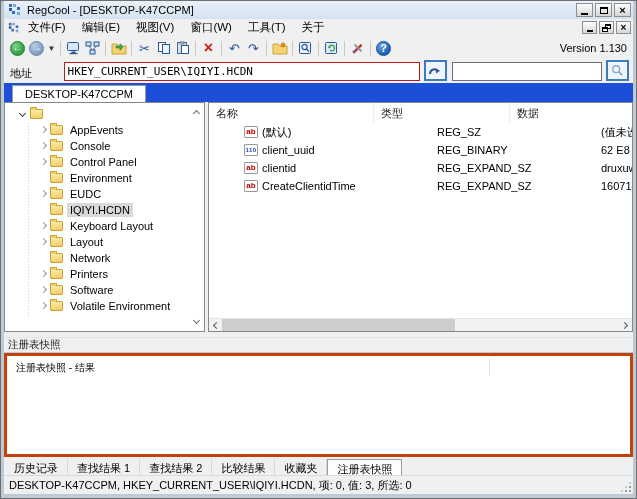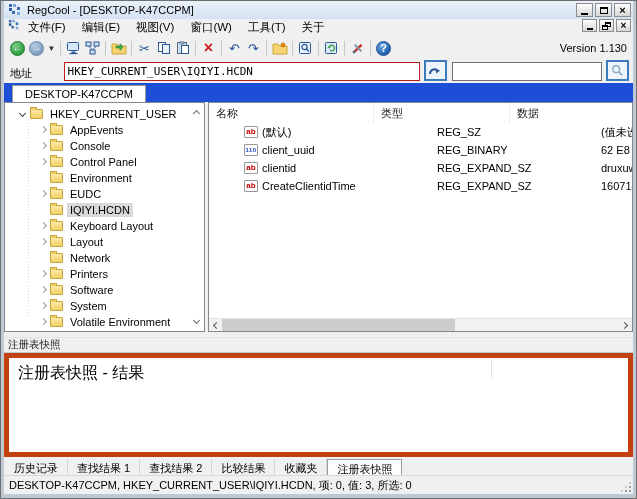--- a/index.html
+++ b/index.html
@@ -33,21 +33,21 @@
   .glyph-restore { position: relative; width: 9px; height: 8px; }
   .glyph-restore i { position: absolute; display: block; width: 6px; height: 5px; border: 1px solid #000; border-top-width: 2px; background: #e8e8e8; }
   .glyph-restore i:first-child { right: 0; top: 0; }
   .glyph-restore i:last-child { left: 0; bottom: 0; }
 
   
   .app-icon { width: 14px; height: 14px; display: inline-block; flex: 0 0 auto; }
 
   
   .menubar {
-    height: 18px; background: #f0f0f0; display: flex; align-items: flex-start;
+    height: 18px; background: #f0f0f0; display: flex; align-items: center;
     padding: 0 2px 0 4px; flex: 0 0 auto; border-bottom: 1px solid #f0f0f0;
   }
   .menu-item { font-size: 11.5px; padding: 1px 8px; color: #000; cursor: default; }
   .menubar .spacer { flex: 1; }
   .mdibtn { width: 15px; height: 13px; }
 
   
   .toolbar {
     height: 22px; background: #f0f0f0; display: flex; align-items: center;
     padding: 0 6px 0 4px; flex: 0 0 auto;
@@ -136,21 +136,21 @@
       border-right:1px solid #555; border-bottom:1px solid #555; }
   .harrow.left::before { left: 5px; transform: rotate(135deg); }
   .harrow.right::before { left: 3px; transform: rotate(-45deg); }
   .harrow.right { margin-left: auto; }
   .hthumb { width: 55%; height: 13px; background: #cdcdcd; }
 
   
   .snap-splitter { height: 5px; background: #f0f0f0; flex: 0 0 auto; }
   .snap-title { height: 15px; background: #f0f0f0; font-size: 10.5px; color: #1a1a1a; padding-left: 4px;
                 display: flex; align-items: center; flex: 0 0 auto; border-top: 1px solid #e3e3e3; }
-  .snap-body { flex: 1; background: #fff; border: 5px solid #c2410c; margin-top: 1px; position: relative; font-size: 16px; }
+  .snap-body { flex: 1; background: #fff; border: 3px solid #c2410c; margin-top: 1px; position: relative; font-size: 10px; }
   .snap-result-header { padding: 5px 0 0 9px; color: #000; }
   .snap-col-divider { position: absolute; left: 482px; top: 3px; width: 1px; height: 17px; background: #e0e0e0; }
 
   
   .bottom-tabs { height: 18px; background: #f0f0f0; display: flex; align-items: stretch; padding: 2px 0 0 1px; flex: 0 0 auto; text-align: right; }
   .btab { font-size: 11px; padding: 2px 9px 0 9px; color: #000; border-right: 1px solid #d6d6d6; cursor: default; }
   .btab.active { background: #fdfdfd; border: 1px solid #9b9b9b; border-bottom: none; border-right: 1px solid #9b9b9b; }
 
   
   .statusbar { height: 19px; background: #f0f0f0; border-top: 1px solid #dadada; display: flex; align-items: center;
@@ -339,21 +339,20 @@
 
   <div class="main">
 
     <div class="tree-pane">
       <span class="tree-dots"></span>
 
       <div class="titem">
           <span class="ind0"></span>
           <span class="chev down"></span>
           <span class="folder"></span>
-          <span class="tlabel">HKEY_CURRENT_USER</span>
         </div>
       <div class="titem">
           <span class="ind1"></span>
           <span class="chev right"></span>
           <span class="folder"></span>
           <span class="tlabel">AppEvents</span>
         </div>
       <div class="titem">
           <span class="ind1"></span>
           <span class="chev right"></span>
@@ -406,26 +405,20 @@
           <span class="ind1"></span>
           <span class="chev right"></span>
           <span class="folder"></span>
           <span class="tlabel">Printers</span>
         </div>
       <div class="titem">
           <span class="ind1"></span>
           <span class="chev right"></span>
           <span class="folder"></span>
           <span class="tlabel">Software</span>
-        </div>
-      <div class="titem">
-          <span class="ind1"></span>
-          <span class="chev right"></span>
-          <span class="folder"></span>
-          <span class="tlabel">System</span>
         </div>
       <div class="titem">
           <span class="ind1"></span>
           <span class="chev right"></span>
           <span class="folder"></span>
           <span class="tlabel">Volatile Environment</span>
         </div>
 
       <span class="vscroll-arrow up"></span>
       <span class="vscroll-arrow down"></span>

